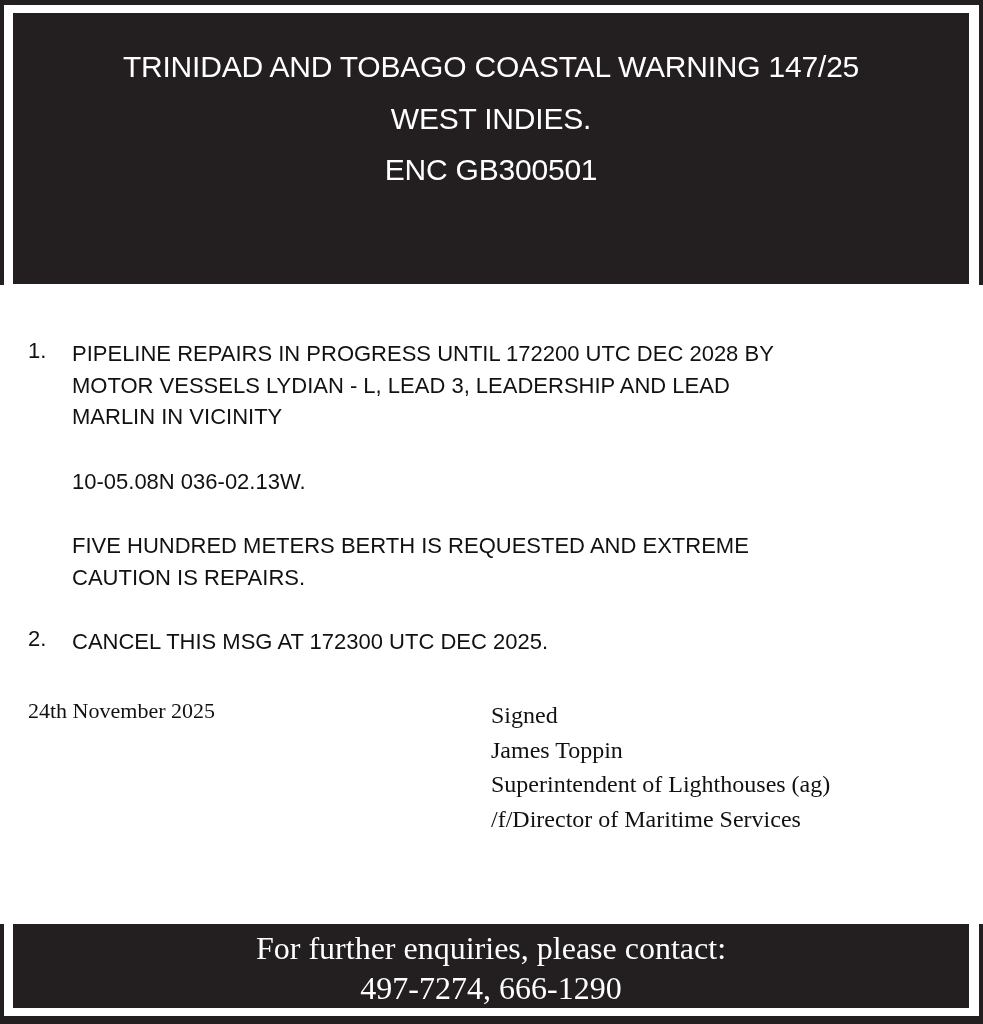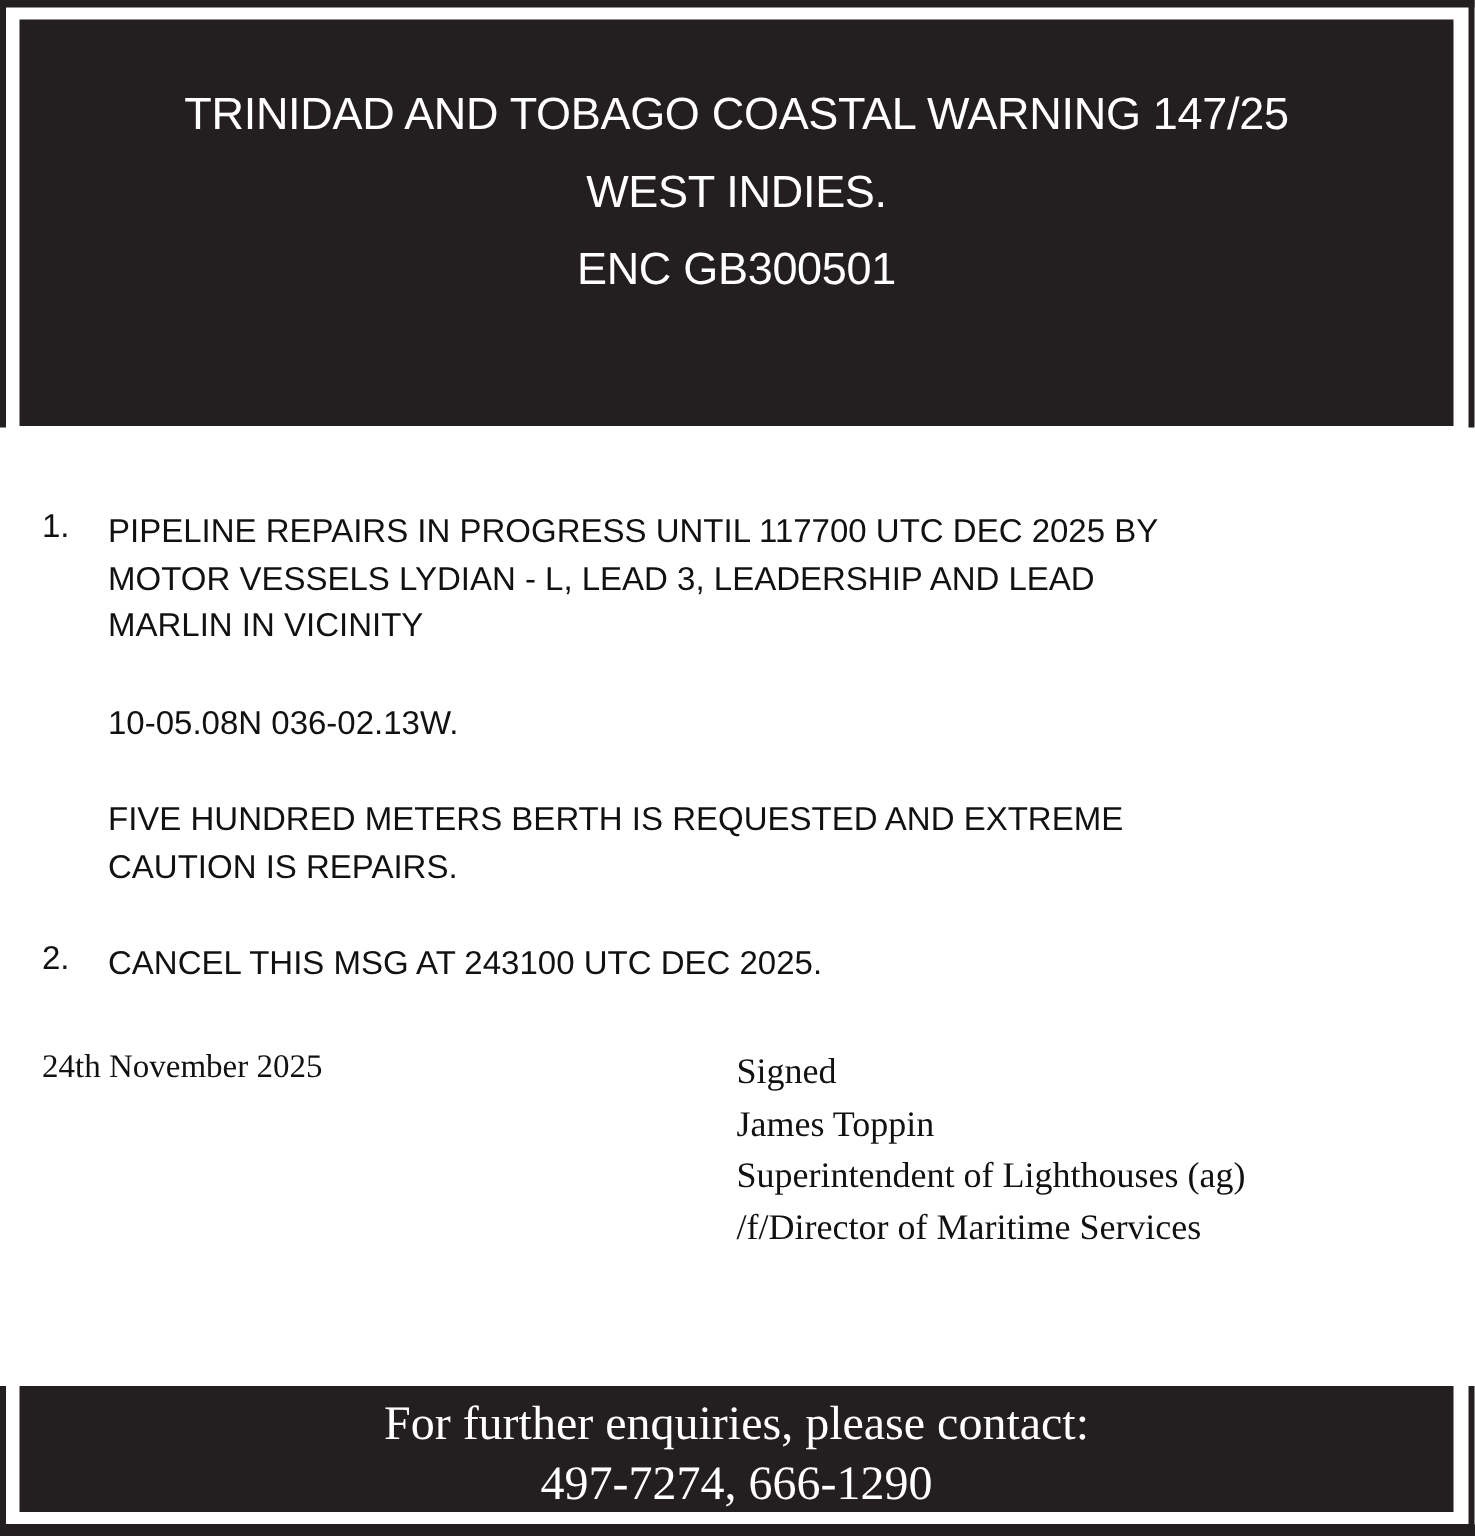--- a/index.html
+++ b/index.html
@@ -35,21 +35,21 @@
     .header-box {
       position: absolute;
       left: 13px; top: 13px;
       width: 956px; height: 271px;
       background: #231f20;
       color: #ffffff;
       font-family: "Liberation Sans", sans-serif;
       font-size: 30px;
       text-align: center;
       box-sizing: border-box;
-      padding-top: 38px;
+      padding-top: 28px;
       line-height: 51.5px;
       letter-spacing: -0.2px;
     }
     .header-line {
       display: block;
       white-space: nowrap;
     }
 
     .items {
       position: absolute;
@@ -136,38 +136,38 @@
 <div class="header-box">
   <span class="header-line">TRINIDAD AND TOBAGO COASTAL WARNING 147/25</span>
   <span class="header-line">WEST INDIES.</span>
   <span class="header-line">ENC GB300501</span>
 </div>
 
 <div class="items">
   <div class="item">
     <span class="item-num">1.</span>
     <div>
-      <p class="para">PIPELINE REPAIRS IN PROGRESS UNTIL 117700 UTC DEC 2025 BY</p>
+      <p class="para">PIPELINE REPAIRS IN PROGRESS UNTIL 172200 UTC DEC 2028 BY</p>
       <p class="para">MOTOR VESSELS LYDIAN - L, LEAD 3, LEADERSHIP AND LEAD</p>
       <p class="para">MARLIN IN VICINITY</p>
     </div>
     <div class="gap"></div>
     <div>
       <p class="para">10-05.08N 036-02.13W.</p>
     </div>
     <div class="gap"></div>
     <div>
       <p class="para">FIVE HUNDRED METERS BERTH IS REQUESTED AND EXTREME</p>
       <p class="para">CAUTION IS REPAIRS.</p>
     </div>
   </div>
   <div class="gap"></div>
   <div class="item">
     <span class="item-num">2.</span>
-    <p class="para">CANCEL THIS MSG AT 243100 UTC DEC 2025.</p>
+    <p class="para">CANCEL THIS MSG AT 172300 UTC DEC 2025.</p>
   </div>
 </div>
 
 <div class="sig-date">24th November 2025</div>
 
 <div class="sig-block">
   <span class="sig-line">Signed</span>
   <span class="sig-line">James Toppin</span>
   <span class="sig-line">Superintendent of Lighthouses (ag)</span>
   <span class="sig-line">/f/Director of Maritime Services</span>

